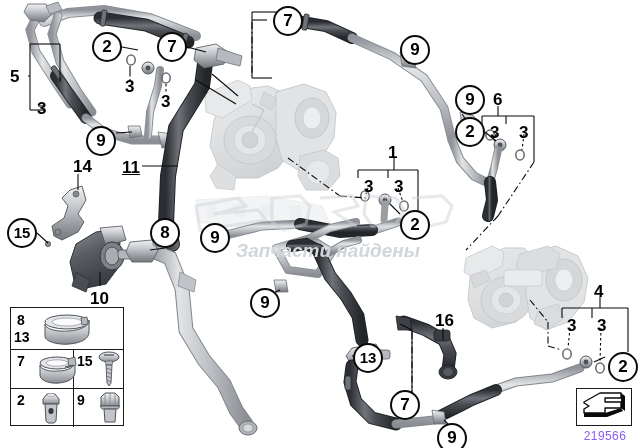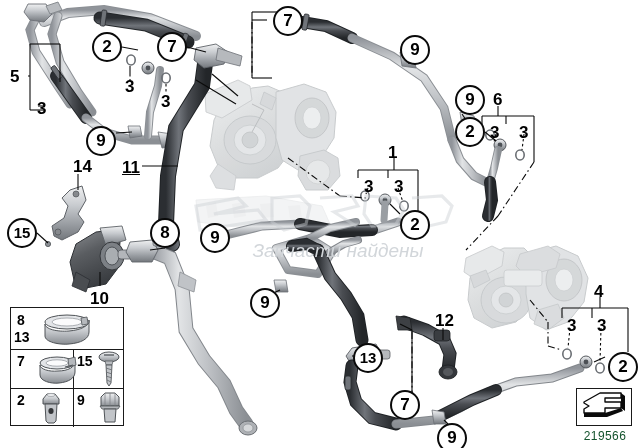--- a/index.html
+++ b/index.html
@@ -54,26 +54,26 @@
   }
   .lgart{position:absolute;}
 
   
   #arrowbox{
     position:absolute;left:576px;top:388px;width:56px;height:38px;
     border:1.4px solid #1a1a1a;box-sizing:border-box;background:#fff;z-index:35;
   }
   #diagid{
     position:absolute;left:576px;top:429px;width:58px;
-    text-align:center;font-size:12px;color:#14532d;letter-spacing:.4px;z-index:35;
+    text-align:center;font-size:12px;color:#8b5cf6;letter-spacing:.4px;z-index:35;
   }
   #wmtext{
-    position:absolute;left:198px;top:240px;width:280px;
+    position:absolute;left:188px;top:240px;width:280px;
     text-align:center;font-size:19px;color:#d2d6da;
-    font-style:italic;font-weight:normal;z-index:10;pointer-events:none;
+    font-style:italic;font-weight:bold;z-index:10;pointer-events:none;
     white-space:nowrap;
   }
 </style>
 </head>
 <body>
 
 <div id="stage">
 
   <svg id="artwork" viewBox="0 0 640 448">
     <defs>
@@ -468,21 +468,21 @@
   <div class="lbl" style="left:161px;top:93px;">3</div>
   <div class="lbl" style="left:493px;top:91px;">6</div>
   <div class="lbl" style="left:490px;top:124px;">3</div>
   <div class="lbl" style="left:519px;top:124px;">3</div>
   <div class="lbl" style="left:388px;top:144px;">1</div>
   <div class="lbl" style="left:364px;top:178px;">3</div>
   <div class="lbl" style="left:394px;top:178px;">3</div>
   <div class="lbl" style="left:65px;top:158px;margin-left:8px;">14</div>
   <div class="lbl" style="left:122px;top:159px;text-decoration:underline;">11</div>
   <div class="lbl" style="left:90px;top:290px;">10</div>
-  <div class="lbl" style="left:435px;top:312px;">12</div>
+  <div class="lbl" style="left:435px;top:312px;">16</div>
   <div class="lbl" style="left:594px;top:283px;">4</div>
   <div class="lbl" style="left:567px;top:317px;">3</div>
   <div class="lbl" style="left:597px;top:317px;">3</div>
 
   <div id="legend">
     <div class="lgdiv-h" style="top:41px;"></div>
     <div class="lgdiv-h" style="top:80px;"></div>
     <div class="lgdiv-v" style="left:62px;top:41px;height:78px;"></div>
 
     <div class="lgnum" style="left:6px;top:5px;">8</div>

